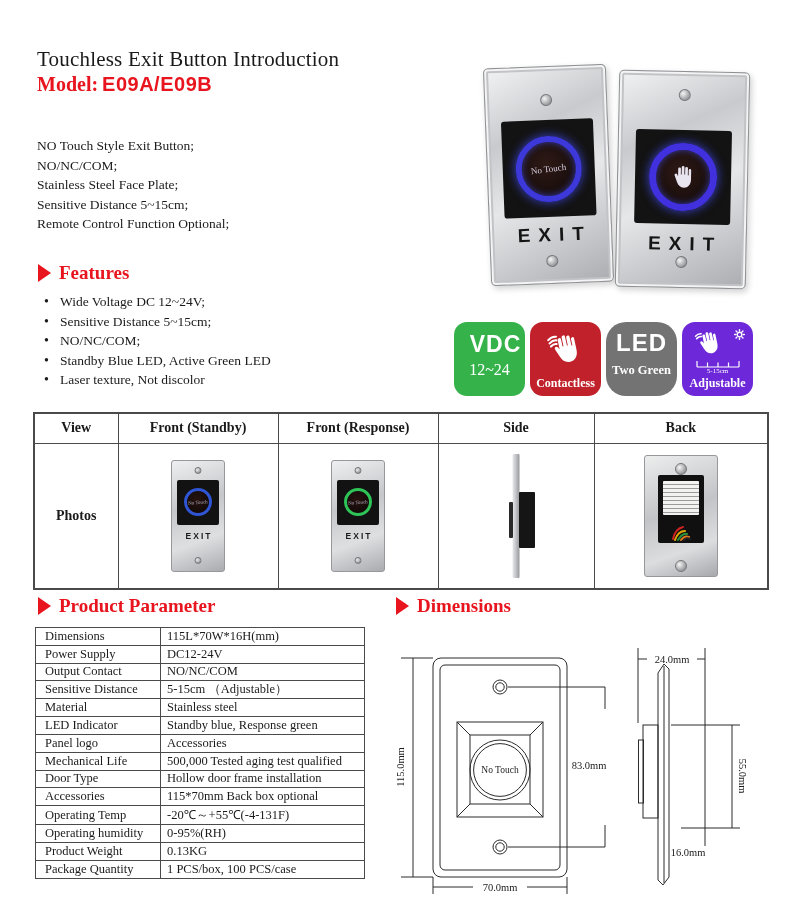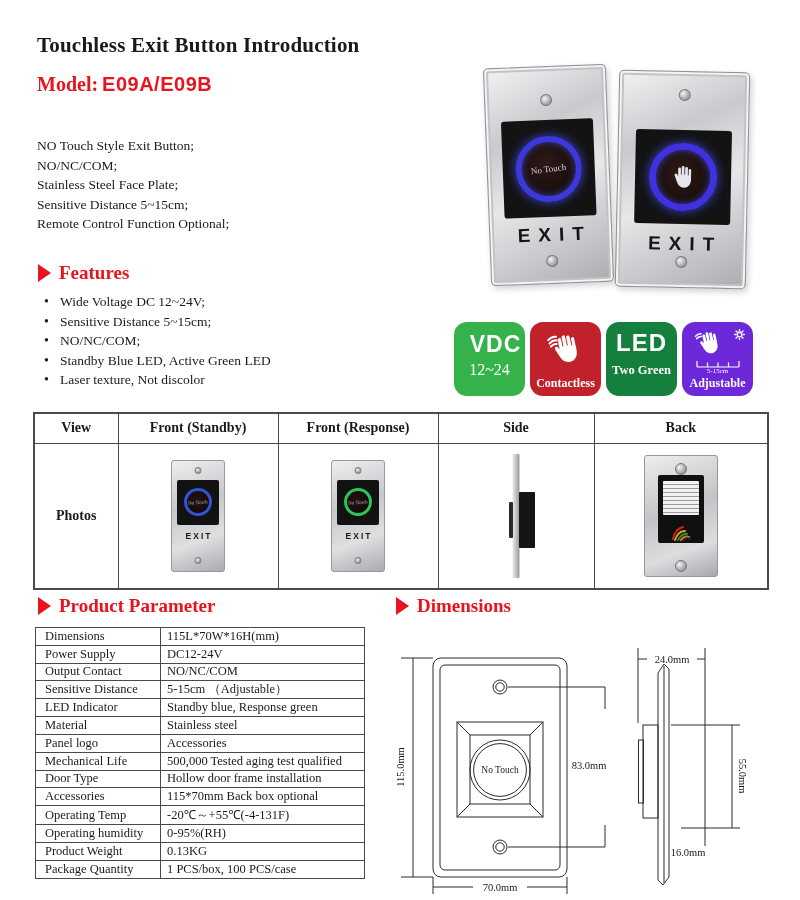--- a/index.html
+++ b/index.html
@@ -1,21 +1,21 @@
 <!DOCTYPE html>
 <html><head>
 <meta charset="utf-8">
 <style>
   * { margin:0; padding:0; box-sizing:border-box; }
   html,body { width:800px; height:900px; background:#fff; overflow:hidden;
               font-family:"Liberation Serif", serif; color:#1a1a1a; }
   .page { position:relative; width:800px; height:900px; background:#fff; }
 
   
-  .title { position:absolute; left:37px; top:33px; font-size:21px; font-weight:bold; letter-spacing:.2px; }
+  .title { position:absolute; left:37px; top:47px; font-size:21px; font-weight:normal; letter-spacing:.2px; }
   .model { position:absolute; left:37px; top:73px; color:#e8141e; white-space:nowrap; }
   .model-label { font-size:20px; font-weight:bold; }
   .model-value { font-family:"Liberation Sans", sans-serif; font-size:20px; font-weight:bold; letter-spacing:.5px; }
   .intro { position:absolute; left:37px; top:112px;margin-top:24px; }
   .intro-line { font-size:13.5px; line-height:19.5px; }
 
   
   .sec-head { position:absolute; display:flex; align-items:center; }
   .tri { width:0; height:0; border-left:13px solid #e8141e; border-top:9px solid transparent;
          border-bottom:9px solid transparent; margin-right:8px; }
@@ -176,21 +176,21 @@
       <div class="big">VDC</div>
       <div class="sub">12~24</div>
     </div>
     <div class="badge badge-contactless" style="background: rgb(193, 33, 43);">
       <svg class="hand" viewBox="0 0 24 24">
         <path fill="#fff" stroke="none" d="M8 11.5 V5.5 a1.1 1.1 0 0 1 2.2 0 V10 h.6 V4.3 a1.1 1.1 0 0 1 2.2 0 V10 h.6 V5 a1.1 1.1 0 0 1 2.2 0 v5.6 h.6 V6.5 a1 1 0 0 1 2 0 V14 c0 4-2.5 6.5-5.5 6.5 S8 18.5 7 15.5 L5.2 10.8 a1.1 1.1 0 0 1 2-.9 L8 11.5 Z"></path>
         <path stroke="#fff" stroke-width="1.3" fill="none" stroke-linecap="round" d="M2.2 4.2 q2.6 -2 5.2 -1.1 M2.6 6.4 q2.4 -1.7 4.6 -1 M3 8.5 q2 -1.4 3.8 -.8"></path>
       </svg>
       <div class="cap">Contactless</div>
     </div>
-    <div class="badge badge-led" style="background: #15803d;">
+    <div class="badge badge-led" style="background: #737373; border-radius: 20px;">
       <div class="big">LED</div>
       <div class="sub">Two Green</div>
     </div>
     <div class="badge badge-adj" style="background: #6d28d9;">
       <svg class="hand" viewBox="0 0 24 24">
         <path fill="#fff" stroke="none" d="M8 11.5 V5.5 a1.1 1.1 0 0 1 2.2 0 V10 h.6 V4.3 a1.1 1.1 0 0 1 2.2 0 V10 h.6 V5 a1.1 1.1 0 0 1 2.2 0 v5.6 h.6 V6.5 a1 1 0 0 1 2 0 V14 c0 4-2.5 6.5-5.5 6.5 S8 18.5 7 15.5 L5.2 10.8 a1.1 1.1 0 0 1 2-.9 L8 11.5 Z"></path>
         <path stroke="#fff" stroke-width="1.2" fill="none" stroke-linecap="round" d="M2.6 4.4 q2.4 -1.8 4.8 -1 M3 6.5 q2.2 -1.5 4.2 -.9"></path>
       </svg>
       <svg class="gear" viewBox="0 0 24 24">
         <circle cx="12" cy="12" r="4.2" stroke="#fff" stroke-width="2.4" fill="none"></circle>
@@ -313,26 +313,26 @@
         </tr>
         <tr>
           <td class="pkey">Output Contact</td>
           <td class="pval">NO/NC/COM</td>
         </tr>
         <tr>
           <td class="pkey">Sensitive Distance</td>
           <td class="pval">5-15cm （Adjustable）</td>
         </tr>
         <tr>
+          <td class="pkey">Material</td>
+          <td class="pval">Stainless steel</td>
+        </tr>
+        <tr>
           <td class="pkey">LED Indicator</td>
           <td class="pval">Standby blue, Response green</td>
-        </tr>
-        <tr>
-          <td class="pkey">Material</td>
-          <td class="pval">Stainless steel</td>
         </tr>
         <tr>
           <td class="pkey">Panel logo</td>
           <td class="pval">Accessories</td>
         </tr>
         <tr>
           <td class="pkey">Mechanical Life</td>
           <td class="pval">500,000 Tested aging test qualified</td>
         </tr>
         <tr>

